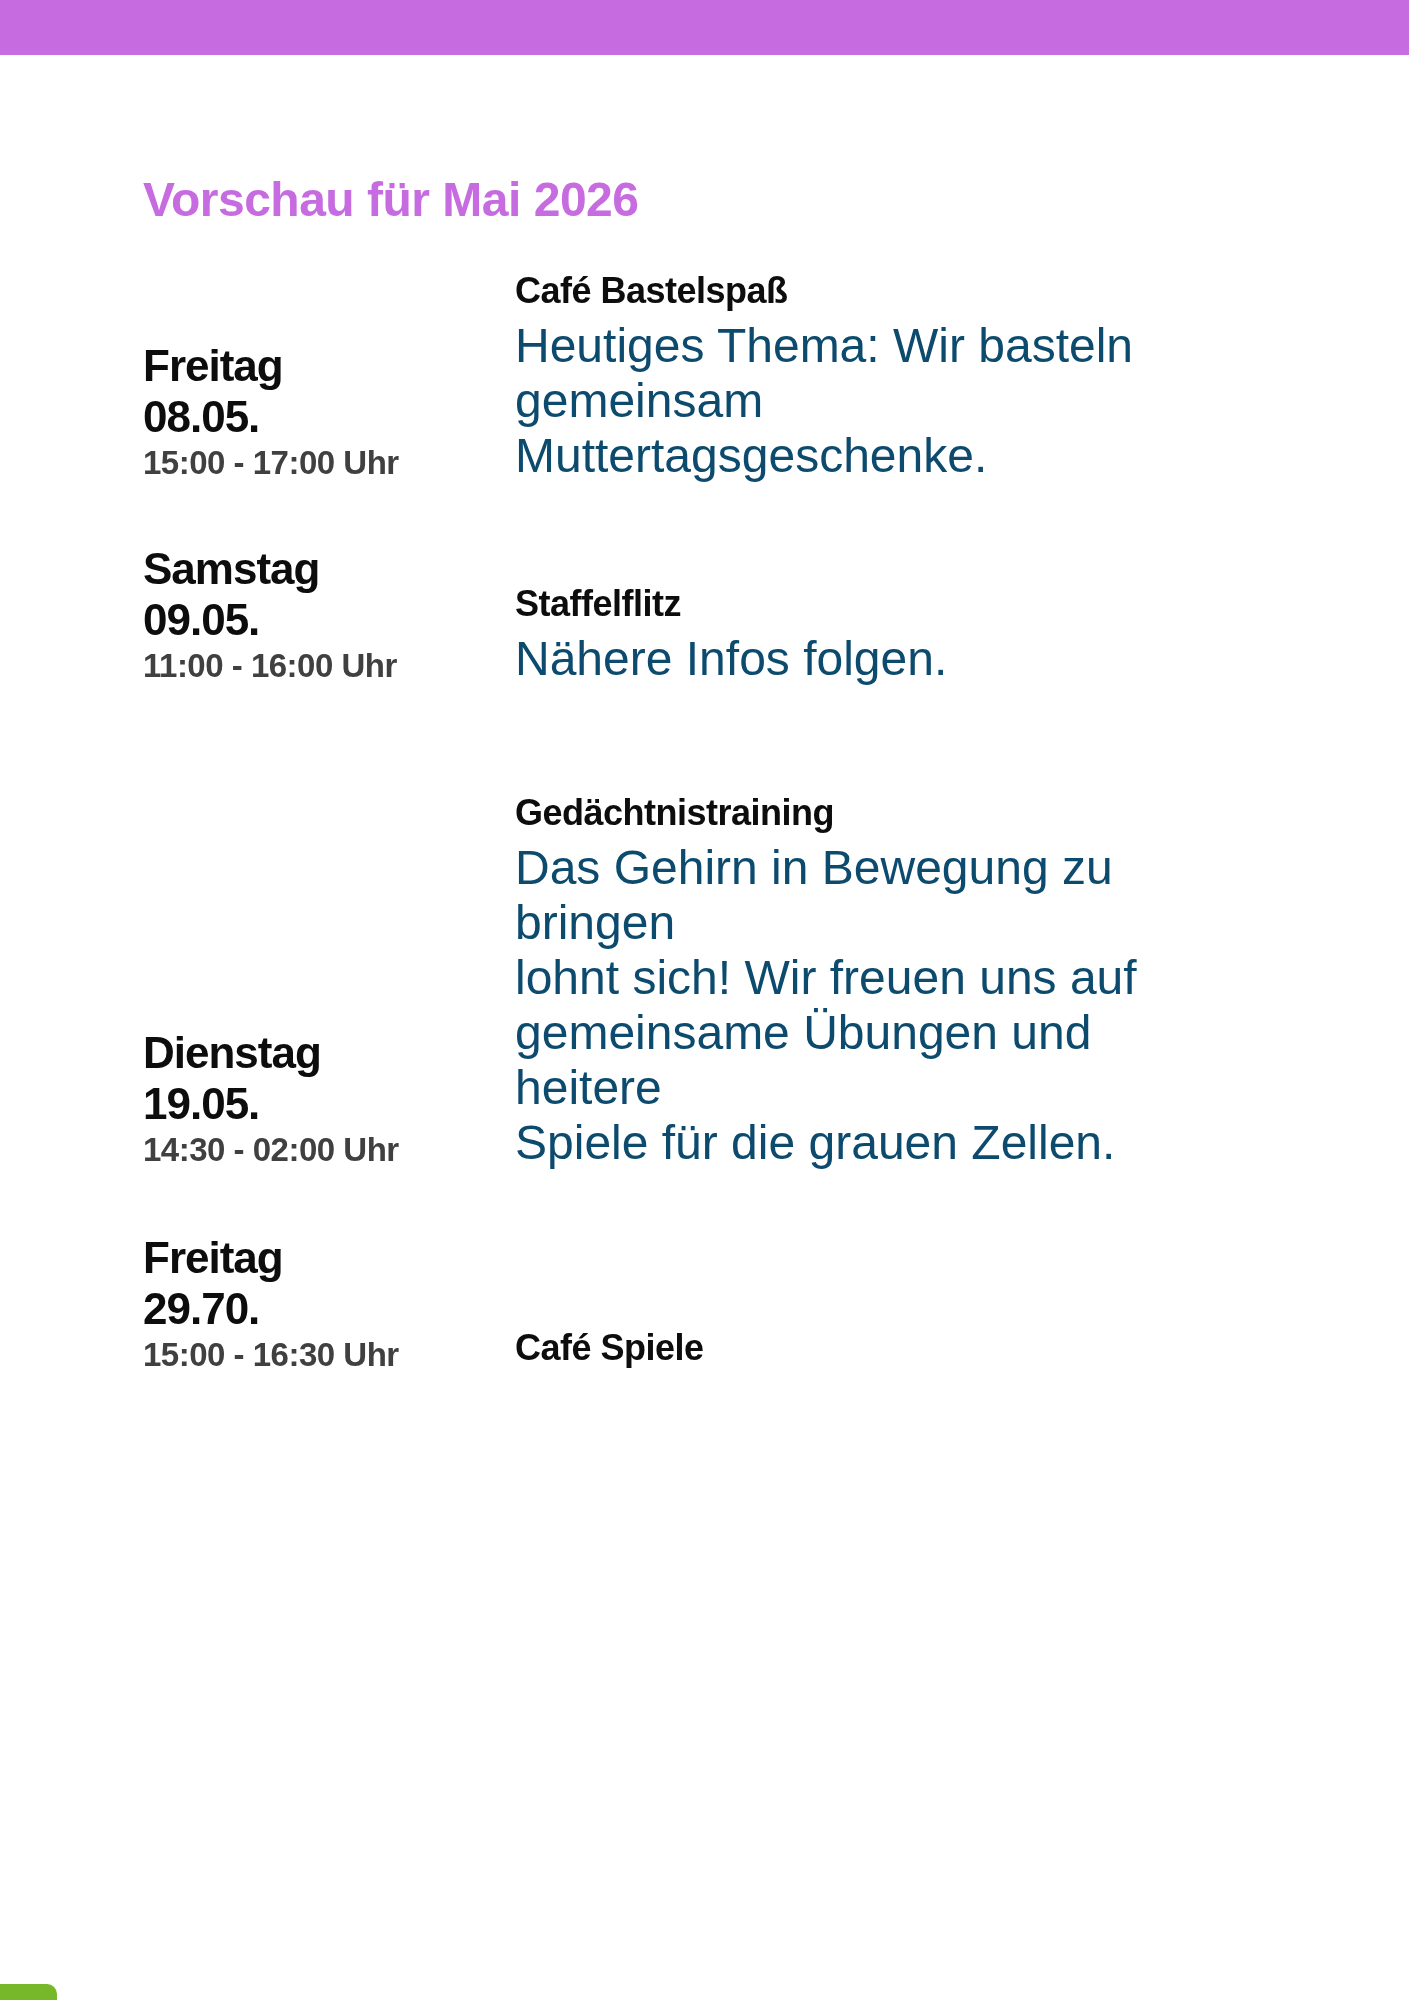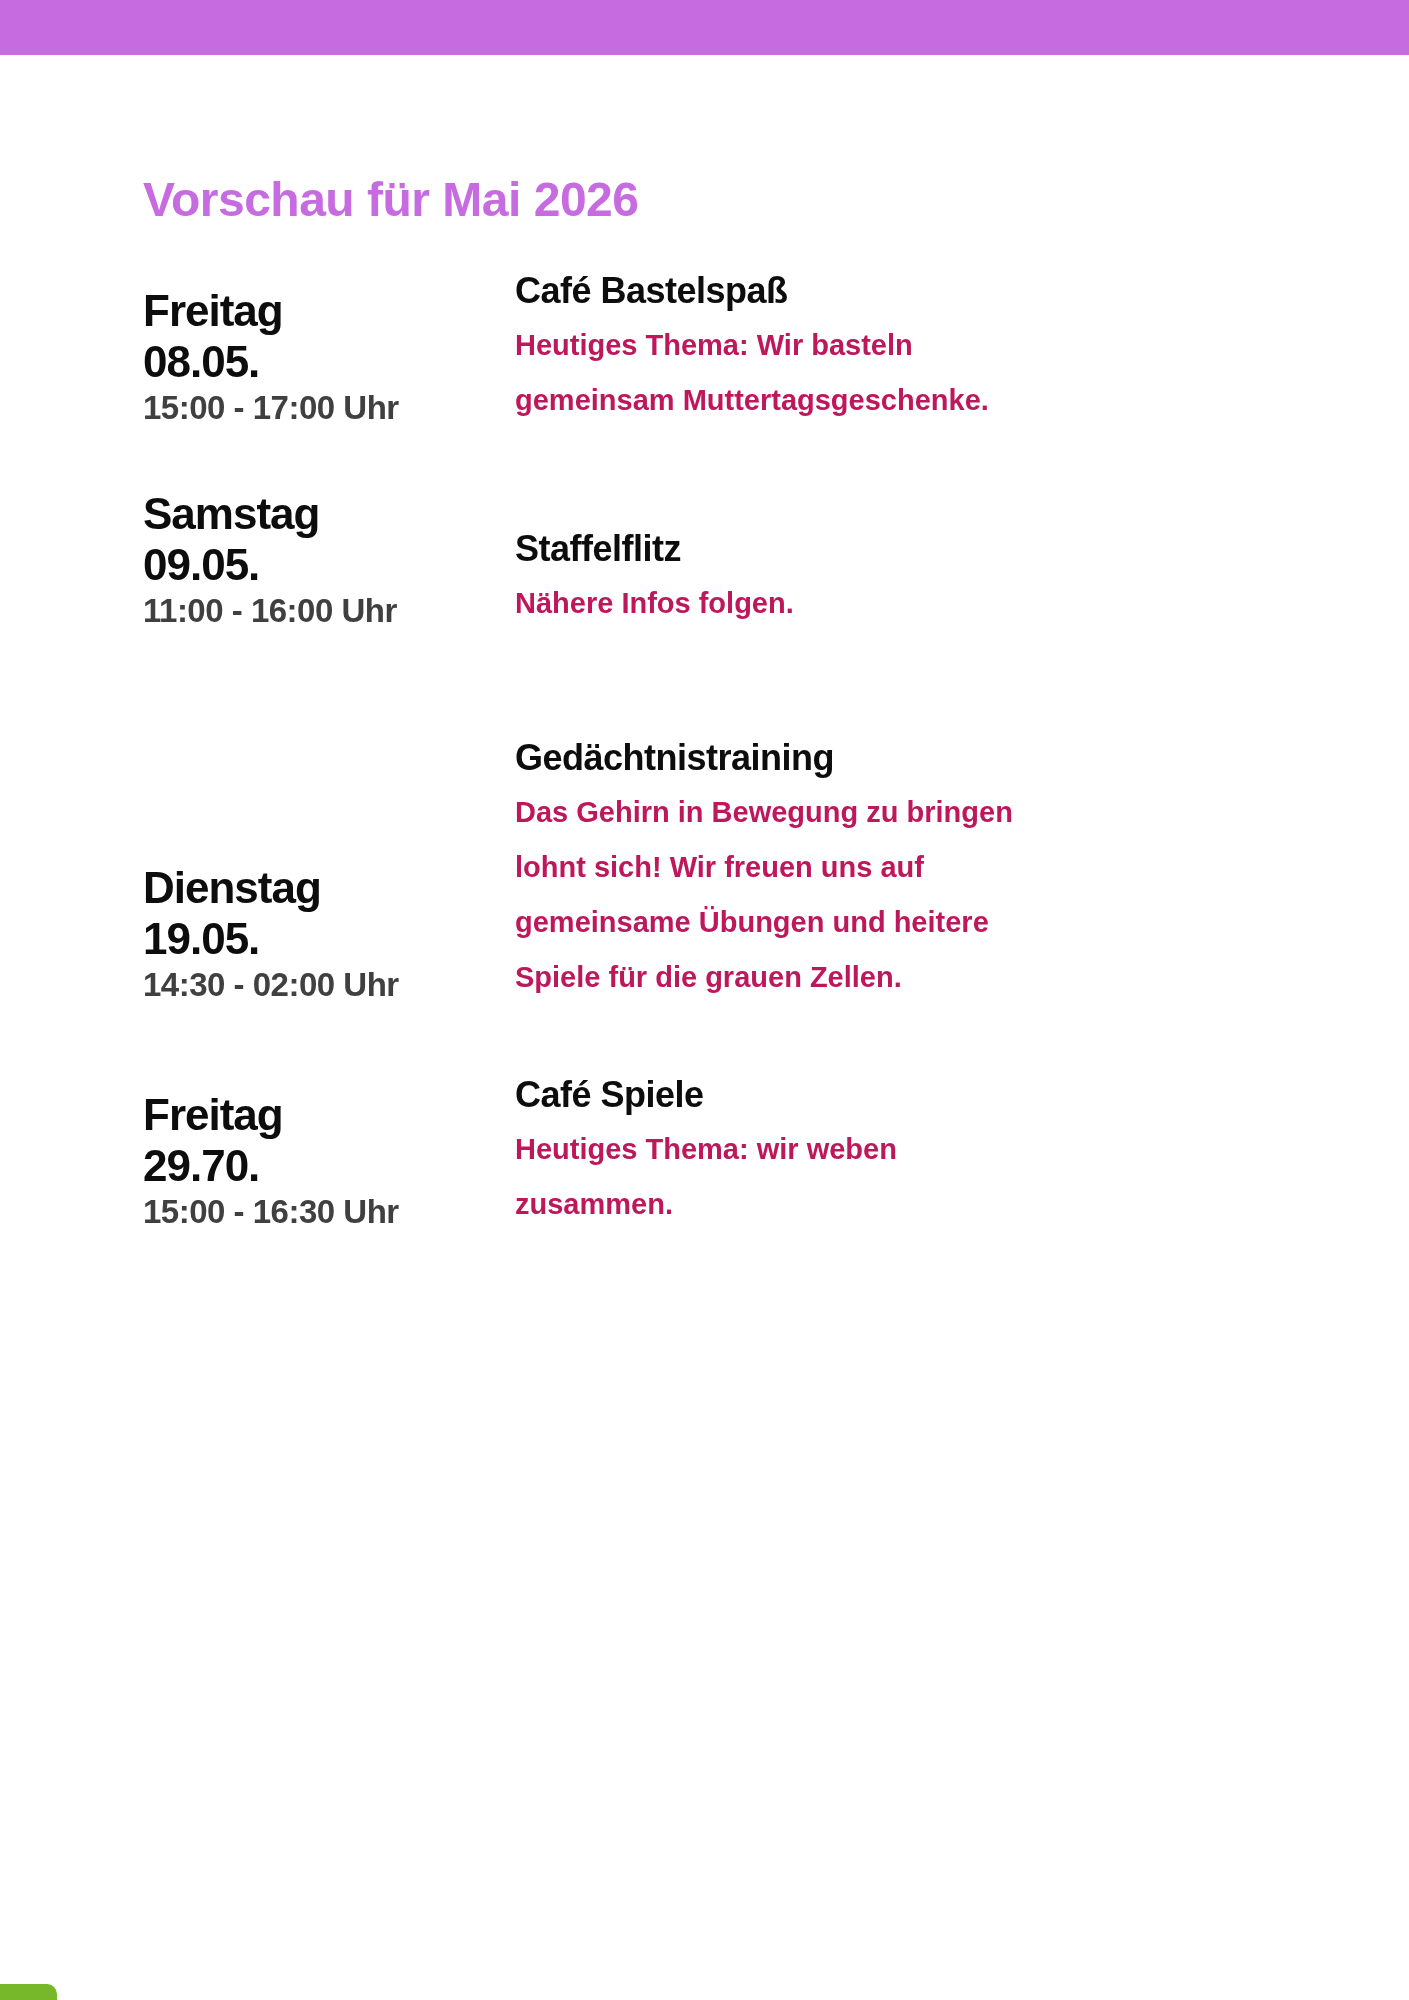--- a/index.html
+++ b/index.html
@@ -74,24 +74,24 @@
   }
   .event-name {
     font-size: 36px;
     font-weight: bold;
     line-height: 55px;
     letter-spacing: -0.5px;
     color: #0d0d0d;
     white-space: nowrap;
   }
   .event-desc {
-    font-size: 29px;
-    font-weight: bold;
+    font-size: 48px;
+    font-weight: normal;
     line-height: 55px;
-    color: #be185d;
+    color: #0c4a6e;
     white-space: pre-line;
   }
   .next-section-peek {
     position: absolute;
     left: 0;
     bottom: 0;
     width: 57px;
     height: 16px;
     background: var(--next-accent, #76b82a);
     border-top-right-radius: 10px;
@@ -148,21 +148,19 @@
   </div>
 
   <div class="event-row">
     <div class="event-when">
       <div class="event-day">Freitag</div>
       <div class="event-date">29.70.</div>
       <div class="event-time">15:00 - 16:30 Uhr</div>
     </div>
     <div class="event-info">
       <div class="event-name">Café Spiele</div>
-      <div class="event-desc">Heutiges Thema: wir weben
-zusammen.</div>
     </div>
   </div>
 </div>
 
   <div class="next-section-peek"></div>
 
 </div>
 
 </body></html>

